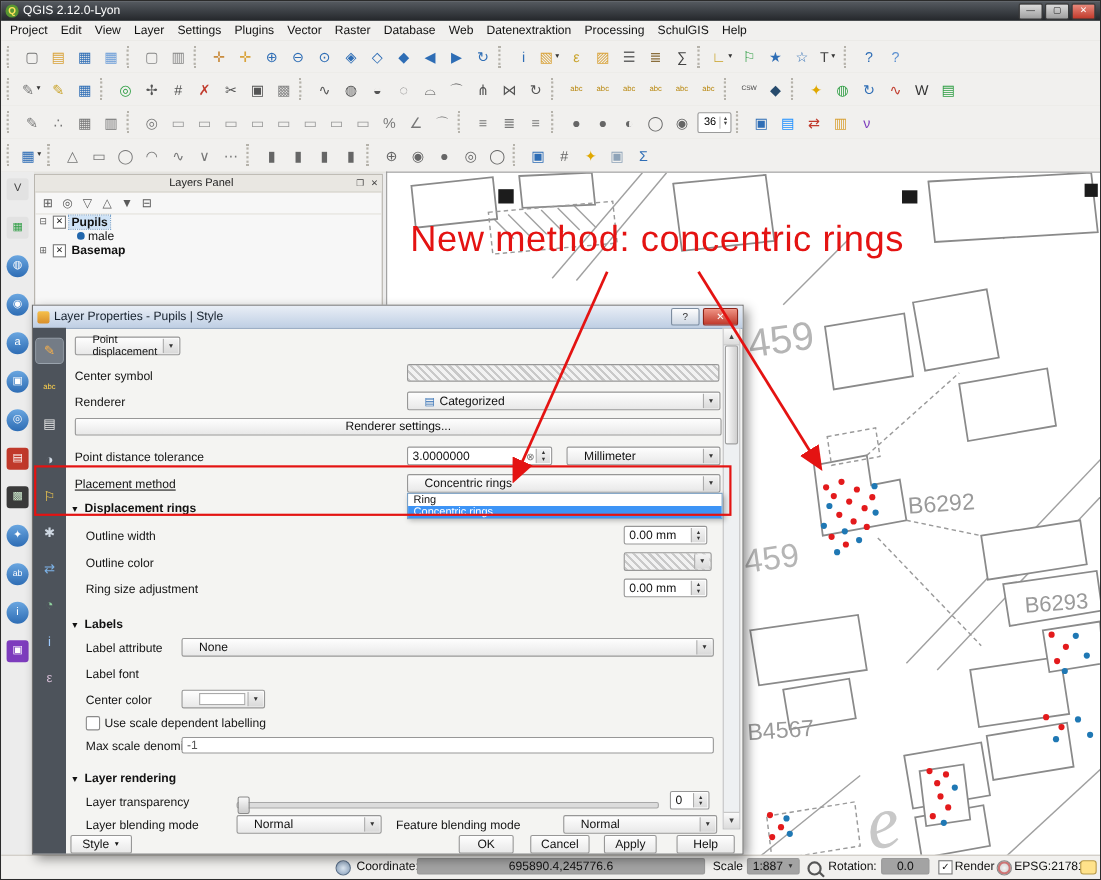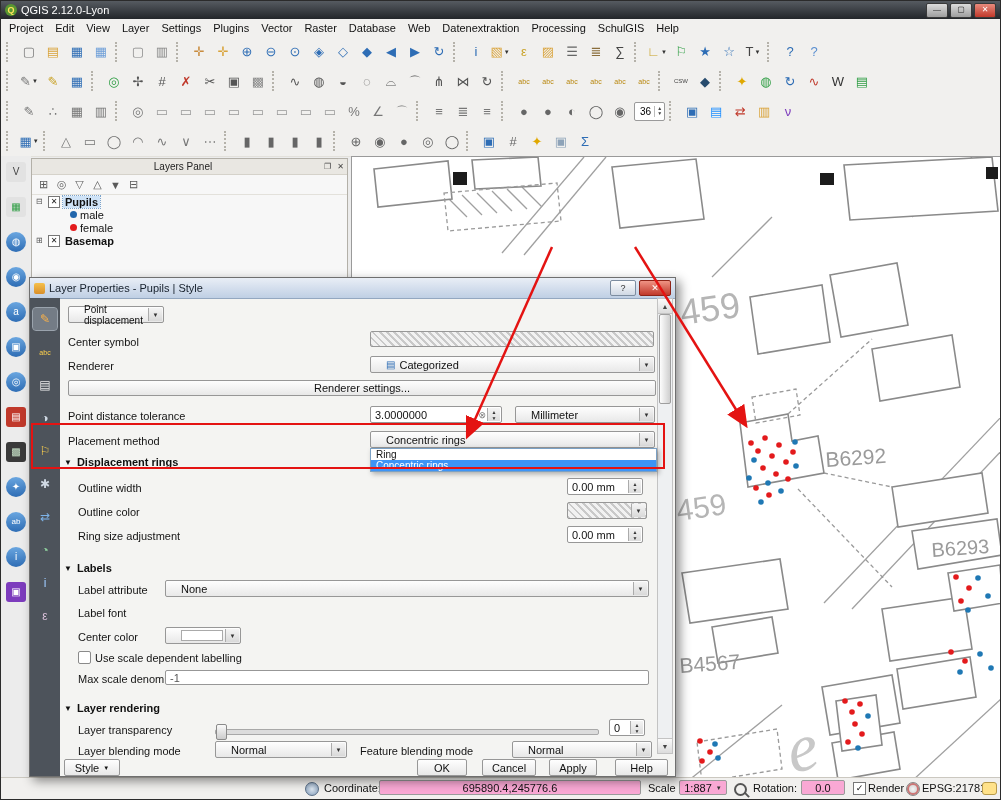--- a/index.html
+++ b/index.html
@@ -88,21 +88,21 @@
   .vs-btn{height:14px;display:flex;align-items:center;justify-content:center;font-size:7px;color:#444;background:linear-gradient(#fafafa,#dcdcdc);border-bottom:1px solid #c3c3c3;}
   .vs-btn.bottom{position:absolute;bottom:0;left:0;right:0;border-top:1px solid #c3c3c3;border-bottom:none;}
   .vs-thumb{position:absolute;left:1px;right:1px;top:15px;height:88px;background:linear-gradient(90deg,#fdfdfd,#cfcfcf);border:1px solid #9e9e9e;border-radius:2px;}
   
   .overlay{position:absolute;left:0;top:0;width:1001px;height:800px;z-index:20;pointer-events:none;}
   .ann-text{position:absolute;left:372px;top:197px;font-size:33px;letter-spacing:.5px;color:#e41312;white-space:nowrap;}
   .ann-rect{position:absolute;left:30px;top:422px;width:634px;height:46px;border:2px solid #e41312;box-sizing:border-box;}
   
   .statusbar{position:absolute;left:0;bottom:0;right:0;height:21px;background:#f1f0ee;border-top:1px solid #cbc8c0;font-size:11px;color:#111;}
   .sb{position:absolute;top:4px;}
-  .sb-box{position:absolute;top:2px;height:15px;background:#f9a8d4;border:1px solid #9a9a9a;border-radius:2px;display:flex;align-items:center;justify-content:center;box-sizing:border-box;}
+  .sb-box{position:absolute;top:2px;height:15px;background:#a3a3a3;border:1px solid #9a9a9a;border-radius:2px;display:flex;align-items:center;justify-content:center;box-sizing:border-box;}
   .sb-combo .arrow{margin-left:4px;font-size:6px;color:#333;}
   .mag{position:absolute;top:5px;width:9px;height:9px;border:2px solid #555;border-radius:50%;}
   .mag::after{content:"";position:absolute;width:6px;height:2px;background:#555;transform:rotate(45deg);right:-5px;bottom:-2px;}
   .sb-cb{position:absolute;top:4px;width:11px;height:11px;border:1px solid #777;background:#fff;font-size:9px;line-height:10px;text-align:center;}
   .sb-icon{position:absolute;border-radius:50%;}
 </style>
 </head>
 <body>
 
 <div id="app">
@@ -555,24 +555,20 @@
       </div>
     <div id="layer-tree">
         <div class="tree-row sel">
           <span class="expander">⊟</span>
           <span class="cbx">✕</span>
           <span class="lyr-label">Pupils</span>
         </div>
         <div class="tree-row child">
           <span class="classdot" style="background: rgb(33, 102, 172);"></span>
           <span>male</span>
-        </div>
-        <div class="tree-row child">
-          <span class="classdot" style="background: rgb(227, 26, 28);"></span>
-          <span>female</span>
         </div>
         <div class="tree-row">
           <span class="expander">⊞</span>
           <span class="cbx">✕</span>
           <span class="lyr-label">Basemap</span>
         </div>
       </div>
   </div>
 
   <div class="map-canvas">
@@ -730,21 +726,21 @@
         <span class="arrs">
             <span>▲</span>
             <span>▼</span>
           </span>
       </div>
       <div class="combo" style="left:455px;top:108px;width:140px;height:17px;">
         <span>Millimeter</span>
           <span class="arrow">▼</span>
       </div>
 
-      <div class="lbl" style="left:8px;top:137px;">Placement method</div>
+      <div class="lbl" style="left:8px;top:137px;text-decoration:underline;">Placement method</div>
       <div class="combo" style="left:310px;top:133px;width:285px;height:17px;">
         <span>Concentric rings</span>
           <span class="arrow">▼</span>
       </div>
       <div class="droplist" id="placement-list" style="left:310px;top:150px;width:285px;">
           <div class="opt">Ring</div>
           <div class="opt sel">Concentric rings</div>
         </div>
 
       <div class="sec-header" style="left:4px;top:158px;">
@@ -840,20 +836,21 @@
   <div class="overlay">
     <svg width="1001" height="800">
       <defs>
         <marker id="arrowhead" markerWidth="9" markerHeight="8" refX="7" refY="4" orient="auto">
           <path d="M0,0 L9,4 L0,8 Z" fill="#e41312"></path>
         </marker>
       </defs>
       <line x1="551" y1="246" x2="467" y2="434" stroke="#e41312" stroke-width="2.5" marker-end="url(#arrowhead)"></line>
       <line x1="634" y1="246" x2="744" y2="423" stroke="#e41312" stroke-width="2.5" marker-end="url(#arrowhead)"></line>
     </svg>
+    <div class="ann-text" style="color: rgb(228, 19, 18);">New method: concentric rings</div>
     <div class="ann-rect"></div>
   </div>
 
   <div class="statusbar">
     <span class="sb-icon" style="left:304px;top:4px;width:12px;height:12px;background:radial-gradient(#dfe9f3,#7f98b5);border:1px solid #5a6f88;"></span>
     <span class="sb" style="left:323px;">Coordinate:</span>
     <span class="sb-box" style="left:378px;width:262px;">695890.4,245776.6</span>
     <span class="sb" style="left:647px;">Scale</span>
     <span class="sb-box sb-combo" style="left:678px;width:48px;">
       <span>1:887</span>

